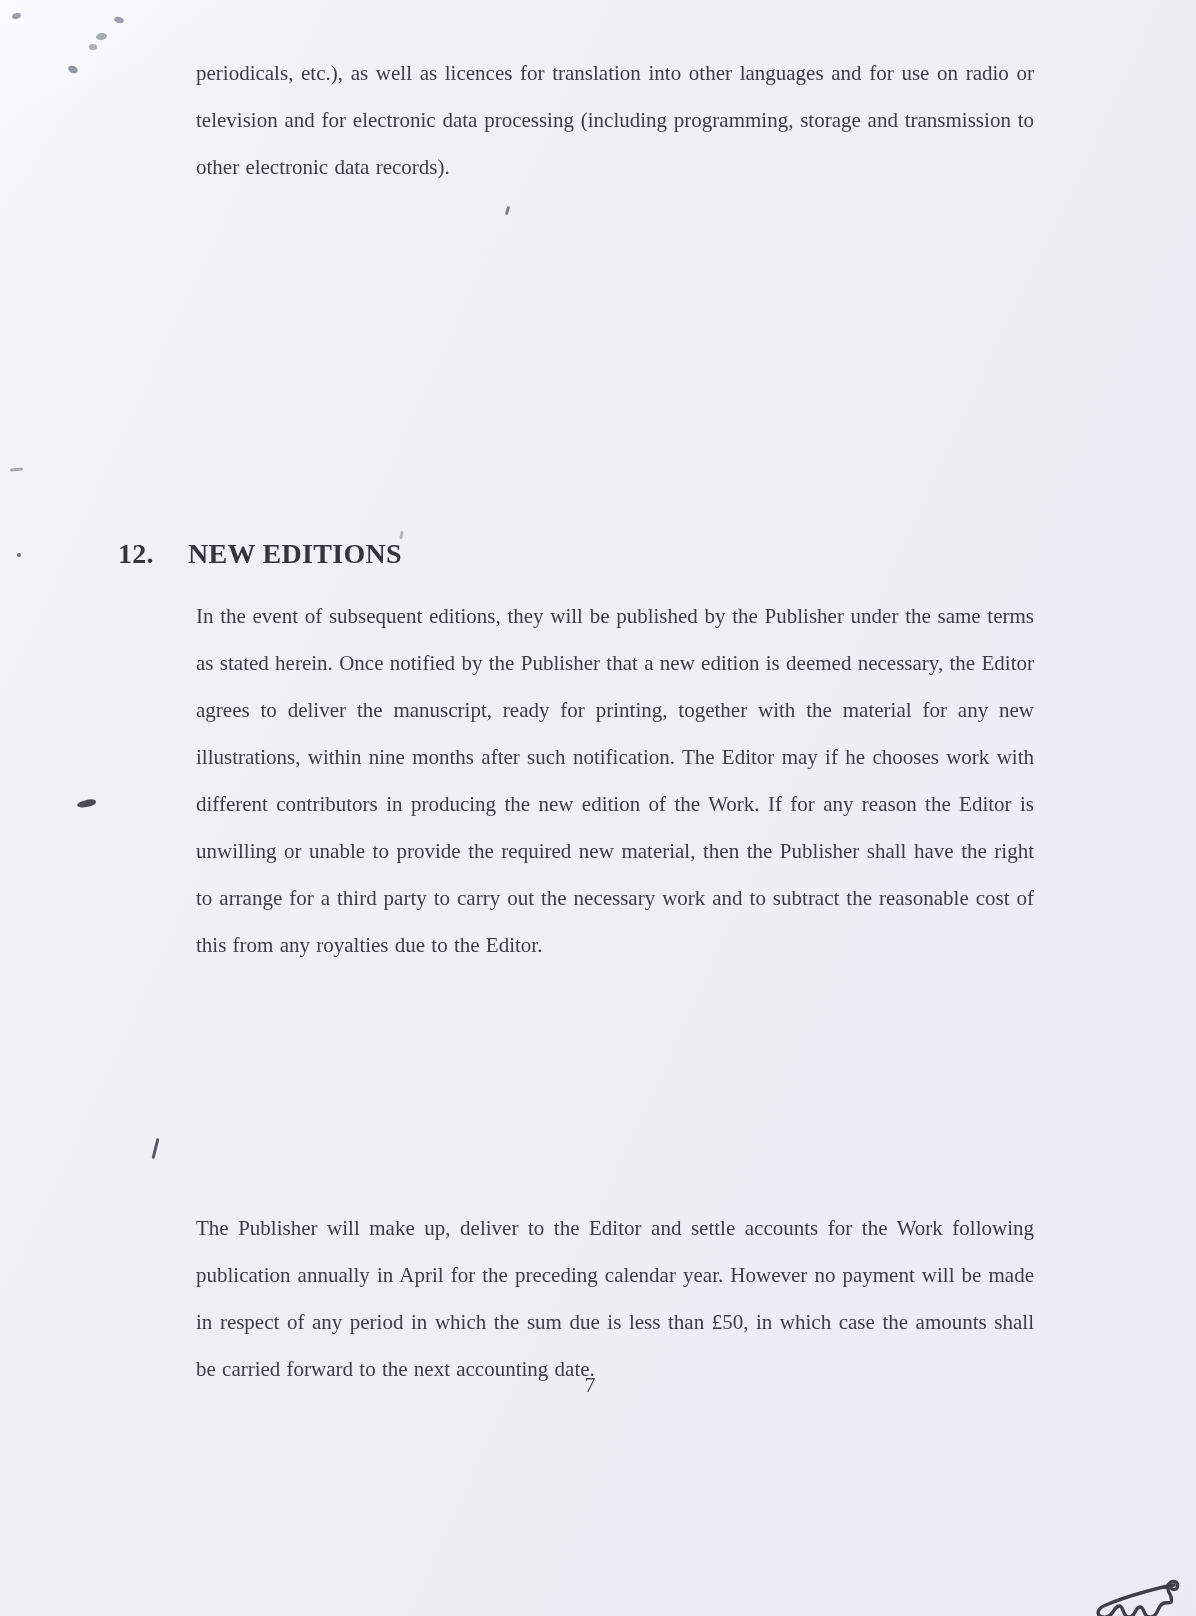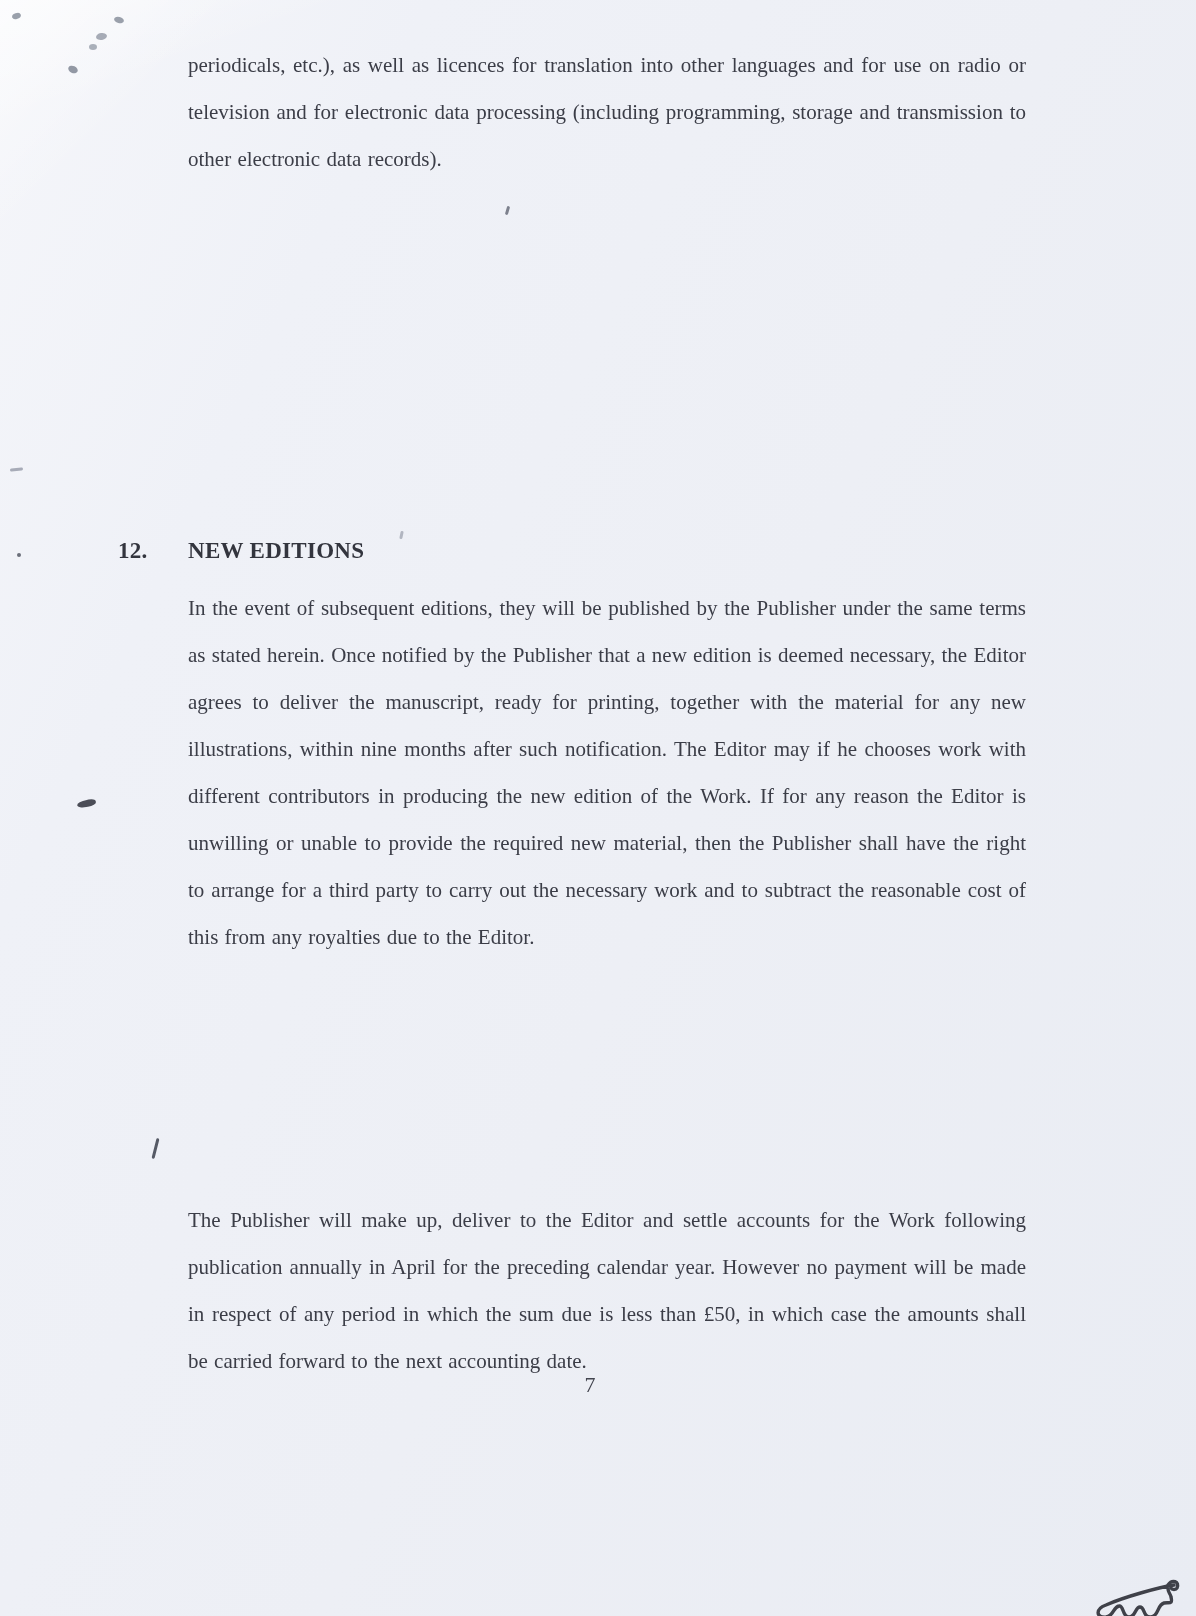--- a/index.html
+++ b/index.html
@@ -23,40 +23,40 @@
     width: 420px; height: 380px;
     background:
       linear-gradient(135deg, rgba(255,255,255,0.85) 0%, rgba(255,255,255,0.0) 45%),
       linear-gradient(160deg, rgba(255,255,255,0.5) 10%, rgba(255,255,255,0) 40%);
     pointer-events: none;
   }
   .para {
     position: absolute;
     left: 188px;
     width: 838px;
-    margin: 0;
+    margin: 8px;
     font-size: 21px;
     line-height: 47px;
     text-align: justify;
     text-align-last: left;
     word-spacing: 1px;
     color: #3b3d47;
   }
   .p1  { top: 42px;  }
   .p2  { top: 217px; }
   .p3  { top: 349px; }
   .p12 { top: 585px; font-family: Liberation Serif, serif; }
   .p13 { top: 1197px; font-family: Liberation Serif, serif; }
   .heading {
     position: absolute;
     left: 0;
     width: 1196px;
     height: 34px;
     font-weight: bold;
-    font-size: 23px;
+    font-size: 28px;
     color: #33353e;
     letter-spacing: 0.3px;
   }
   .h12 { top: 538px; }
   .h13 { top: 1086px; }
   .heading .num   { position: absolute; left: 118px; top: 0; }
   .heading .title { position: absolute; left: 188px; top: 0; }
   .pagenum {
     position: absolute;
     top: 1372px;

